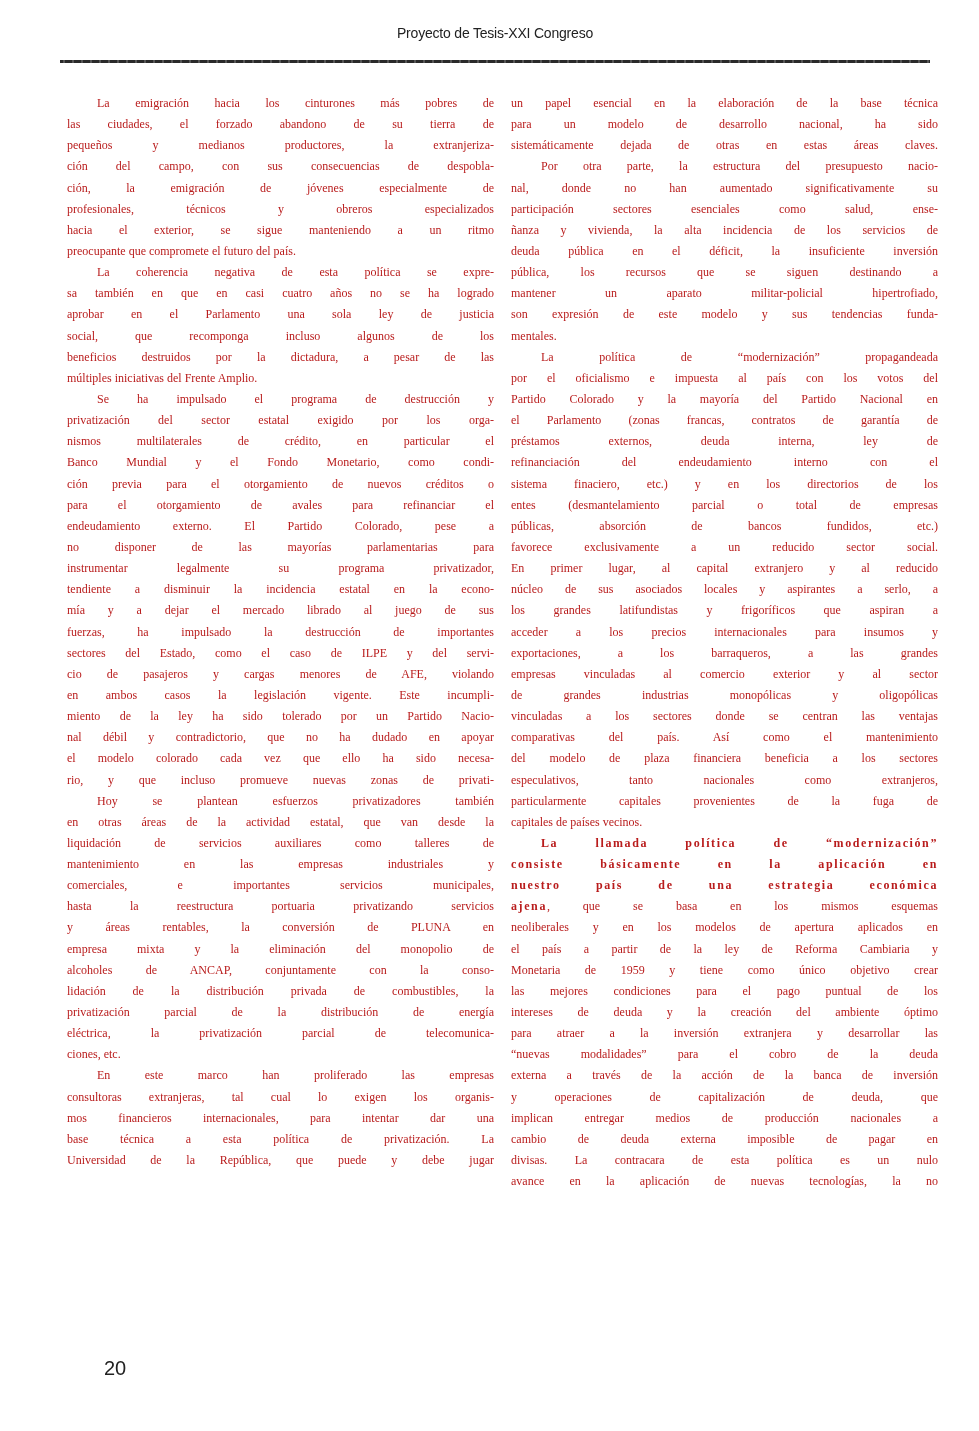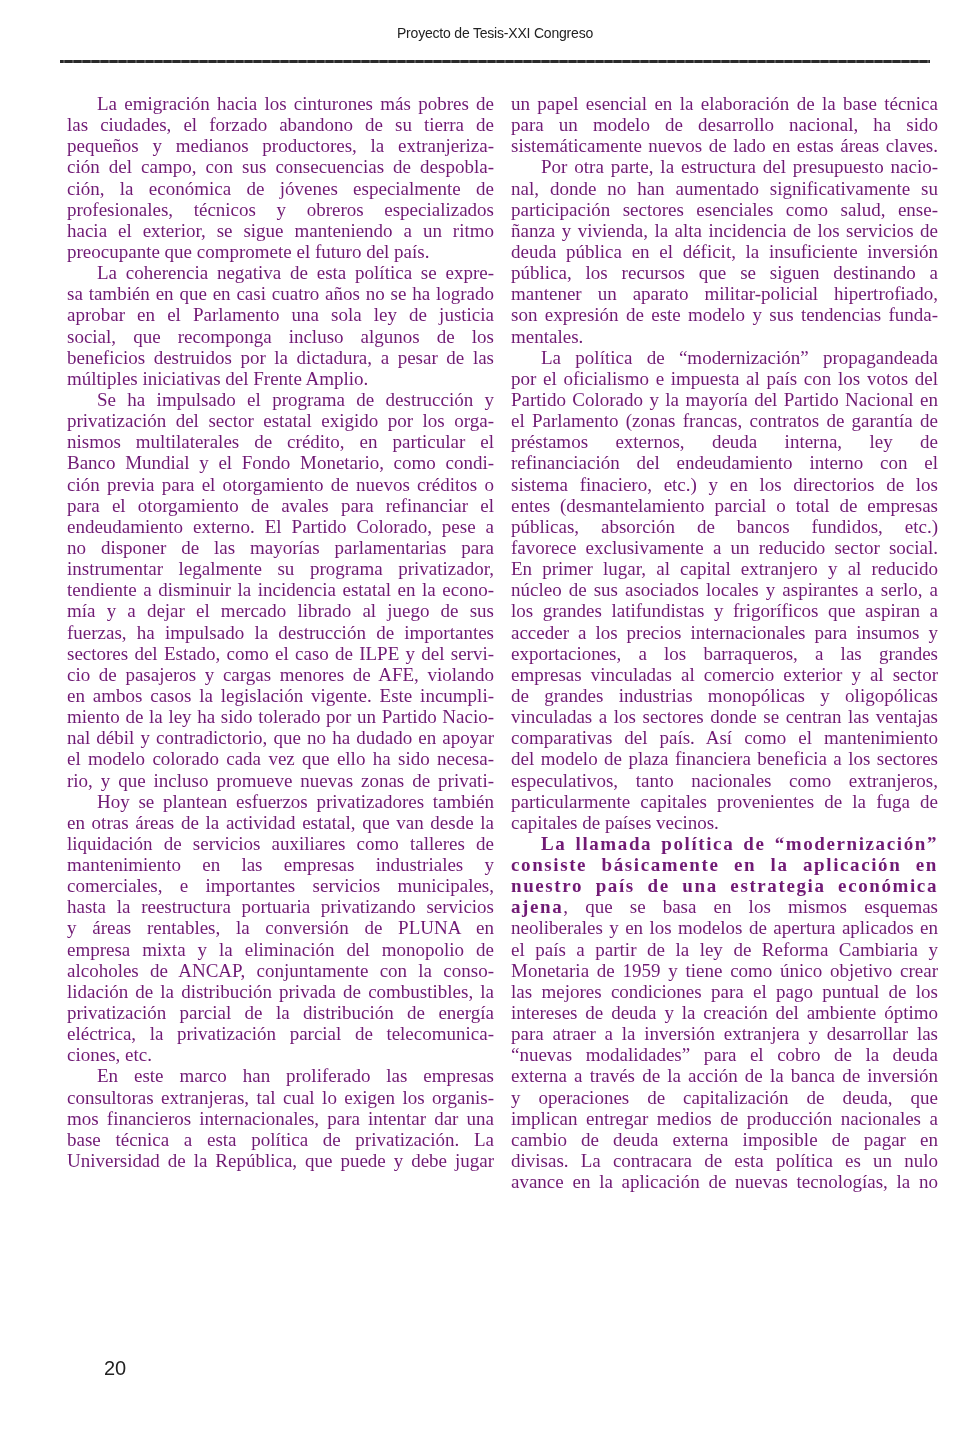--- a/index.html
+++ b/index.html
@@ -7,22 +7,22 @@
   .header {
     position: absolute; left: 60px; top: 25px; width: 870px; text-align: center;
     font-family: "Liberation Sans", sans-serif; font-size: 14px; letter-spacing: -0.2px; color: #222;
   }
   .header-rule {
     position: absolute; left: 60px; top: 60px; width: 870px; height: 3px;
     background: repeating-linear-gradient(90deg, #2a2a2a 0 3px, #555 3px 5px, #2a2a2a 5px 9px);
   }
   .col {
     position: absolute; top: 93px; width: 427px;
-    font-family: "Liberation Serif", serif; font-size: 19px; line-height: 21.15px;
-    text-align: justify; color: #701a75;
+    font-family: "Liberation Serif", serif; font-size: 12px; line-height: 21.15px;
+    text-align: justify; color: #b91c1c;
   }
   .col.left { left: 67px; }
   .col.right { left: 511px; }
   .line { display: block; text-align: justify; text-align-last: justify; white-space: nowrap; height: 21.15px; overflow: visible; }
   .line.last { text-align-last: left; }
   .bold-lead { font-weight: bold; letter-spacing: 1.6px; }
   .page-number {
     position: absolute; left: 62px; top: 1357px;
     font-family: "Liberation Sans", sans-serif; font-size: 20px; color: #222; margin-left: 42px;
   }
@@ -32,21 +32,21 @@
 
 <div class="header">Proyecto de Tesis-XXI Congreso</div>
 <div class="header-rule"></div>
 
 <div class="col left">
   <div class="para">
     <span class="line" style="padding-left:30px">La emigración hacia los cinturones más pobres de</span>
     <span class="line">las ciudades, el forzado abandono de su tierra de</span>
     <span class="line">pequeños y medianos productores, la extranjeriza-</span>
     <span class="line">ción del campo, con sus consecuencias de despobla-</span>
-    <span class="line">ción, la económica de jóvenes especialmente de</span>
+    <span class="line">ción, la emigración de jóvenes especialmente de</span>
     <span class="line">profesionales, técnicos y obreros especializados</span>
     <span class="line">hacia el exterior, se sigue manteniendo a un ritmo</span>
     <span class="line last">preocupante que compromete el futuro del país.</span>
   </div>
   <div class="para">
     <span class="line" style="padding-left:30px">La coherencia negativa de esta política se expre-</span>
     <span class="line">sa también en que en casi cuatro años no se ha logrado</span>
     <span class="line">aprobar en el Parlamento una sola ley de justicia</span>
     <span class="line">social, que recomponga incluso algunos de los</span>
     <span class="line">beneficios destruidos por la dictadura, a pesar de las</span>
@@ -94,21 +94,21 @@
     <span class="line">mos financieros internacionales, para intentar dar una</span>
     <span class="line">base técnica a esta política de privatización. La</span>
     <span class="line">Universidad de la República, que puede y debe jugar</span>
   </div>
 </div>
 
 <div class="col right">
   <div class="para">
     <span class="line">un papel esencial en la elaboración de la base técnica</span>
     <span class="line">para un modelo de desarrollo nacional, ha sido</span>
-    <span class="line">sistemáticamente nuevos de lado en estas áreas claves.</span>
+    <span class="line">sistemáticamente dejada de otras en estas áreas claves.</span>
   </div>
   <div class="para">
     <span class="line" style="padding-left:30px">Por otra parte, la estructura del presupuesto nacio-</span>
     <span class="line">nal, donde no han aumentado significativamente su</span>
     <span class="line">participación sectores esenciales como salud, ense-</span>
     <span class="line">ñanza y vivienda, la alta incidencia de los servicios de</span>
     <span class="line">deuda pública en el déficit, la insuficiente inversión</span>
     <span class="line">pública, los recursos que se siguen destinando a</span>
     <span class="line">mantener un aparato militar-policial hipertrofiado,</span>
     <span class="line">son expresión de este modelo y sus tendencias funda-</span>

